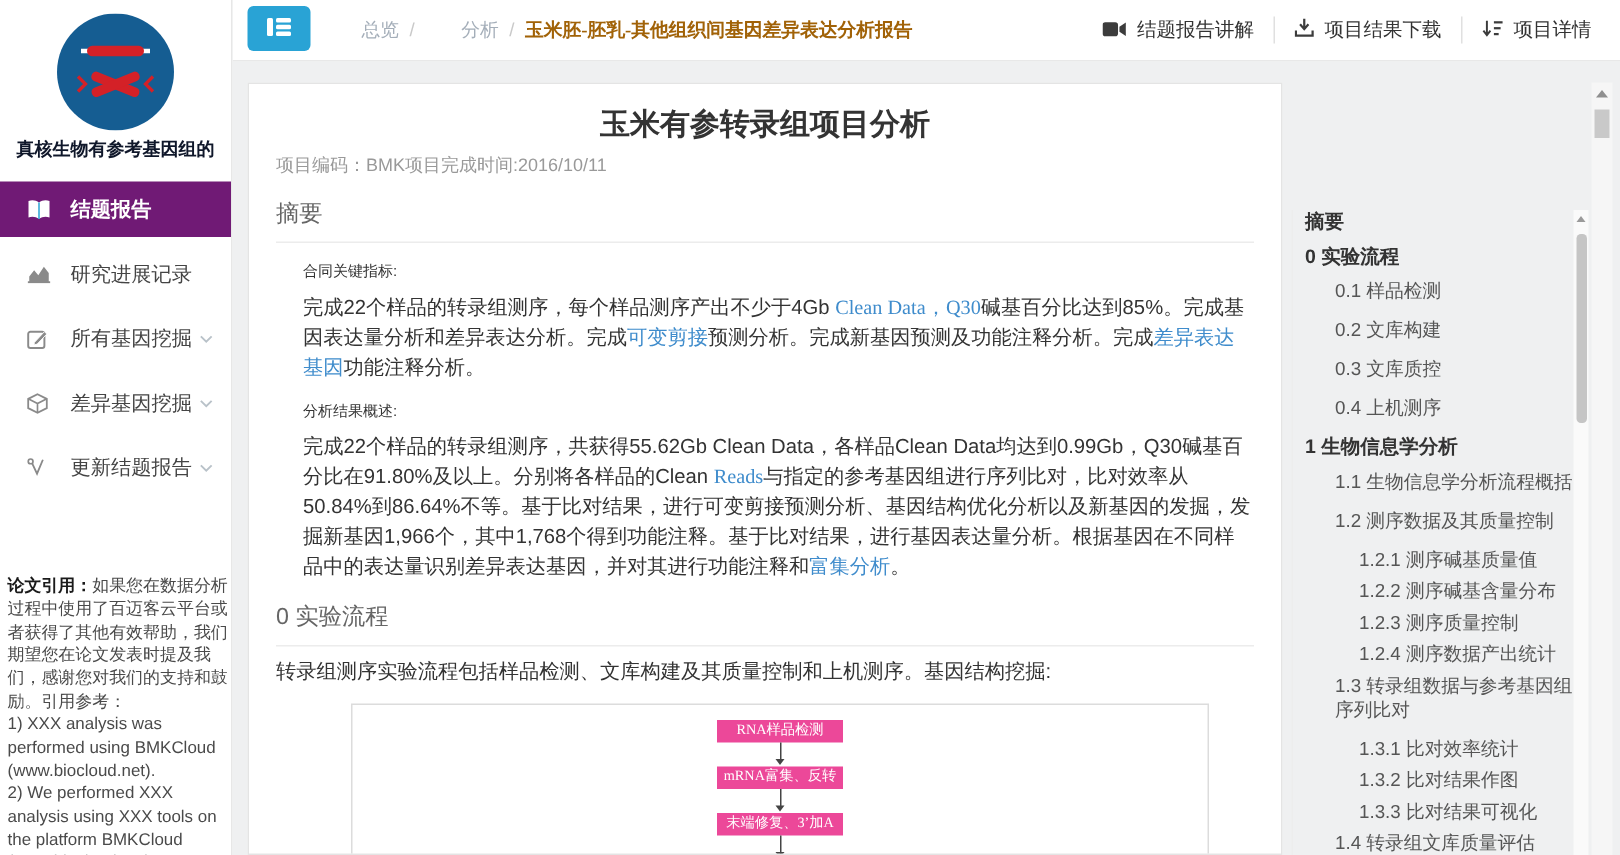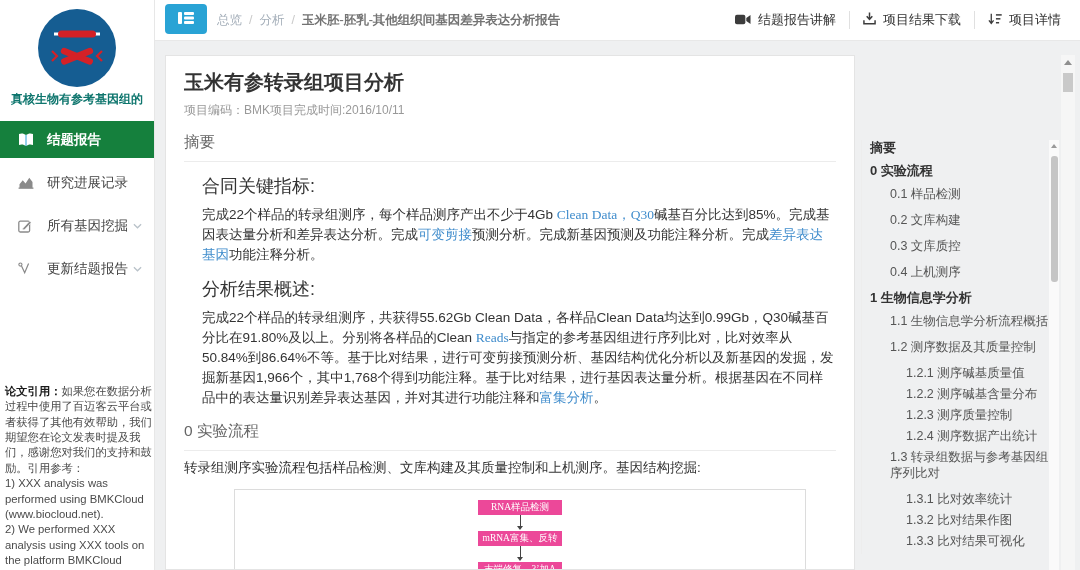--- a/index.html
+++ b/index.html
@@ -4,55 +4,55 @@
 <style>
   html,body{margin:0;padding:0;width:1080px;height:570px;overflow:hidden;
     background:#eff0f1;font-family:"Liberation Sans","DejaVu Sans",sans-serif;}
   .app{position:relative;width:1080px;height:570px;}
 
   
   .sidebar{position:absolute;left:0;top:0;width:155px;height:570px;background:#fff;
     border-right:1px solid #e7e7e7;box-sizing:border-box;z-index:3;}
   .logo{text-align:center;padding-top:9px;}
   .logo-circle{width:78px;height:78px;margin:0 auto;}
-  .logo-text{margin-top:4px;font-size:12px;font-weight:bold;color:#0f766e;line-height:1.45;}
+  .logo-text{margin-top:4px;font-size:12px;font-weight:bold;color:#0f172a;line-height:1.45;}
   .menu{margin-top:13px;}
   .menu-item{display:flex;align-items:center;height:37px;padding-left:18px;
     color:#444;font-size:13.5px;margin-bottom:6px;cursor:pointer;}
   .menu-item .mi-icon{width:17px;display:inline-flex;margin-right:12px;flex:none;}
   .menu-item .mi-chev{margin-left:auto;margin-right:12px;display:inline-flex;}
-  .menu-item.active{background:#15803d;color:#fff;font-weight:bold;}
+  .menu-item.active{background:#701a75;color:#fff;font-weight:bold;}
   .citation{position:absolute;left:5px;top:384px;width:147px;font-size:11.3px;
     color:#4a4a4a;line-height:1.36;}
   .cit-label{font-weight:bold;color:#1a1a1a;}
 
   
   .topbar{position:absolute;left:155px;top:0;width:925px;height:41px;background:#fff;
     border-bottom:1px solid #e8e8e8;box-sizing:border-box;z-index:2;}
   .toggle{position:absolute;left:10px;top:4px;width:42px;height:30px;background:#29a3d5;
     border:none;border-radius:4px;display:flex;align-items:center;justify-content:center;cursor:pointer;}
   .breadcrumb{position:absolute;left:62px;top:0;height:40px;line-height:40px;
     font-size:12.5px;white-space:nowrap;}
-  .crumb-link{color:#a4aeb9;cursor:pointer;}
+  .crumb-link{color:#a4aeb9;cursor:pointer;margin-left:24px;}
   .crumb-sep{color:#c9c9c9;margin:0 7px;}
-  .crumb-current{color:#737373;font-weight:bold;font-family:Liberation Serif, serif;}
+  .crumb-current{color:#a16207;font-weight:bold;font-family:Liberation Serif, serif;}
   .actions{position:absolute;right:6px;top:0;height:40px;display:flex;align-items:center;}
   .action{display:flex;align-items:center;gap:7px;padding:0 13px;font-size:13px;
     color:#333;font-weight:normal;cursor:pointer;white-space:nowrap;}
   .action-divider{width:1px;height:18px;background:#e0e0e0;}
 
   
   .card{position:absolute;left:165px;top:55px;width:690px;height:515px;background:#fff;
     border:1px solid #e4e4e4;box-sizing:border-box;padding:0 18px;overflow:hidden;}
-  .card h1{margin:13px 0 0;font-size:20px;color:#333;}
+  .card h1{margin:13px 0 0;font-size:20px;color:#333;text-align:center;}
   .meta{margin-top:6px;font-size:12px;color:#999;}
   .sec{margin:13px 0 0;font-size:15.5px;font-weight:normal;color:#666;
     padding-bottom:8px;border-bottom:1px solid #ececec;}
   .indent{margin-left:18px;}
-  .plabel{margin:12px 0 0;font-size:18px;color:#333;}
+  .plabel{margin:12px 0 0;font-size:10px;color:#333;}
   .pbody{margin:7px 0 0;font-size:13.5px;color:#333;line-height:20px;}
   .tlink{color:#3f8ccc;cursor:pointer;font-family:Liberation Serif, serif;}
 
   .flow{margin:11px 0 0 50px;width:572px;height:300px;border:1px solid #dcdcdc;
     box-sizing:border-box;padding-top:10px;}
   .flow-box{width:84px;height:15px;margin:0 auto;background:#ec4899;color:#fff;
     font-family:"Liberation Serif","DejaVu Serif",serif;font-size:9.5px;line-height:15px;text-align:center;}
   .flow-arrow{width:8px;height:16px;margin:0 auto;position:relative;}
   .flow-arrow::before{content:"";position:absolute;left:3.5px;top:0;width:1px;height:12px;background:#444;}
   .flow-arrow::after{content:"";position:absolute;left:1px;top:11px;width:0;height:0;
@@ -119,20 +119,34 @@
           <span>研究进展记录</span>
         </div>
         <div class="menu-item">
           <span class="mi-icon">
             <svg width="14" height="14" viewBox="0 0 14 14">
               <rect x="0.8" y="2.2" width="10.8" height="10.8" rx="1.5" fill="none" stroke="#8a8a8a" stroke-width="1.3"></rect>
               <path d="M5 9.2 L11.6 2.1 L13.2 3.7 L6.8 10.4 L4.6 11 Z" fill="#8a8a8a" stroke="#fff" stroke-width="0.6"></path>
             </svg>
           </span>
           <span>所有基因挖掘</span>
+          <span class="mi-chev">
+            <svg width="9" height="6" viewBox="0 0 10 6">
+              <path d="M1 1 L5 5 L9 1" fill="none" stroke="#b9c2c9" stroke-width="1.4"></path>
+            </svg>
+          </span>
+        </div>
+        <div class="menu-item">
+          <span class="mi-icon">
+            <svg width="14" height="14" viewBox="0 0 14 14">
+              <path d="M7 0.8 L13.2 3.9 L13.2 10.1 L7 13.2 L0.8 10.1 L0.8 3.9 Z" fill="none" stroke="#8a8a8a" stroke-width="1.2"></path>
+              <path d="M0.8 3.9 L7 7 L13.2 3.9 M7 7 L7 13.2" fill="none" stroke="#8a8a8a" stroke-width="1.1"></path>
+            </svg>
+          </span>
+          <span>差异基因挖掘</span>
           <span class="mi-chev">
             <svg width="9" height="6" viewBox="0 0 10 6">
               <path d="M1 1 L5 5 L9 1" fill="none" stroke="#b9c2c9" stroke-width="1.4"></path>
             </svg>
           </span>
         </div>
         <div class="menu-item">
           <span class="mi-icon">
             <svg width="13" height="13" viewBox="0 0 14 14">
               <circle cx="2.6" cy="2.8" r="1.7" fill="none" stroke="#8a8a8a" stroke-width="1.2"></circle>
@@ -228,20 +242,21 @@
       <div class="toc-l1">1.1 生物信息学分析流程概括</div>
       <div class="toc-l1">1.2 测序数据及其质量控制</div>
       <div class="toc-l2">1.2.1 测序碱基质量值</div>
       <div class="toc-l2">1.2.2 测序碱基含量分布</div>
       <div class="toc-l2">1.2.3 测序质量控制</div>
       <div class="toc-l2">1.2.4 测序数据产出统计</div>
       <div class="toc-l1">1.3 转录组数据与参考基因组序列比对</div>
       <div class="toc-l2">1.3.1 比对效率统计</div>
       <div class="toc-l2">1.3.2 比对结果作图</div>
       <div class="toc-l2">1.3.3 比对结果可视化</div>
+      <div class="toc-l1">1.4 转录组文库质量评估</div>
     </nav>
 
   <div class="sb sb-main">
     <div class="sb-arrow"></div>
     <div class="sb-thumb"></div>
   </div>
   <div class="sb sb-toc">
     <div class="sb-arrow"></div>
     <div class="sb-thumb"></div>
   </div>

